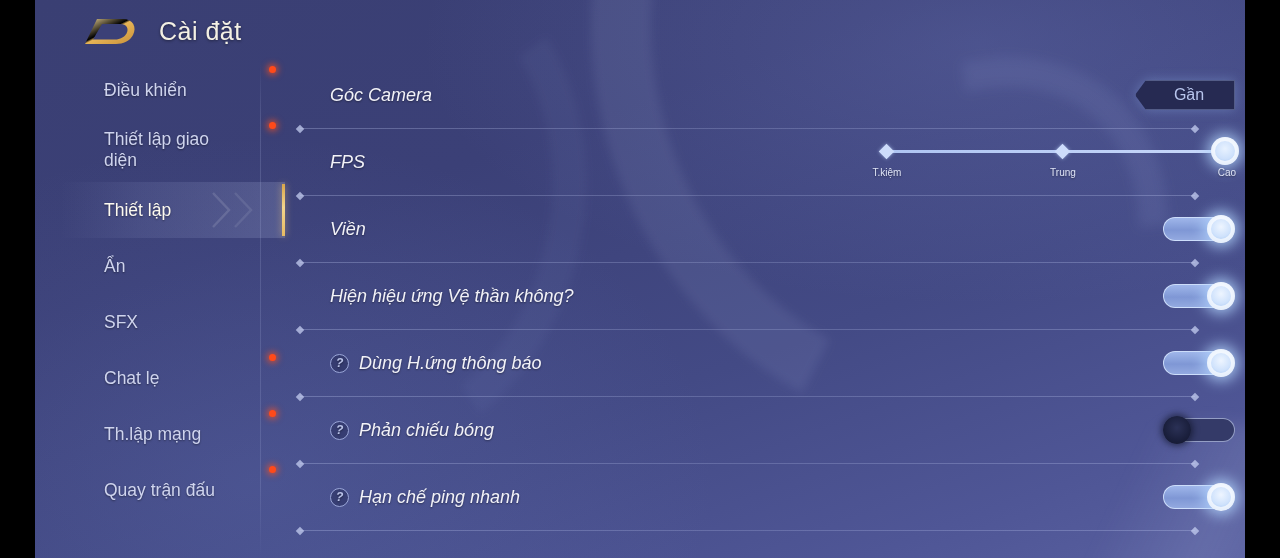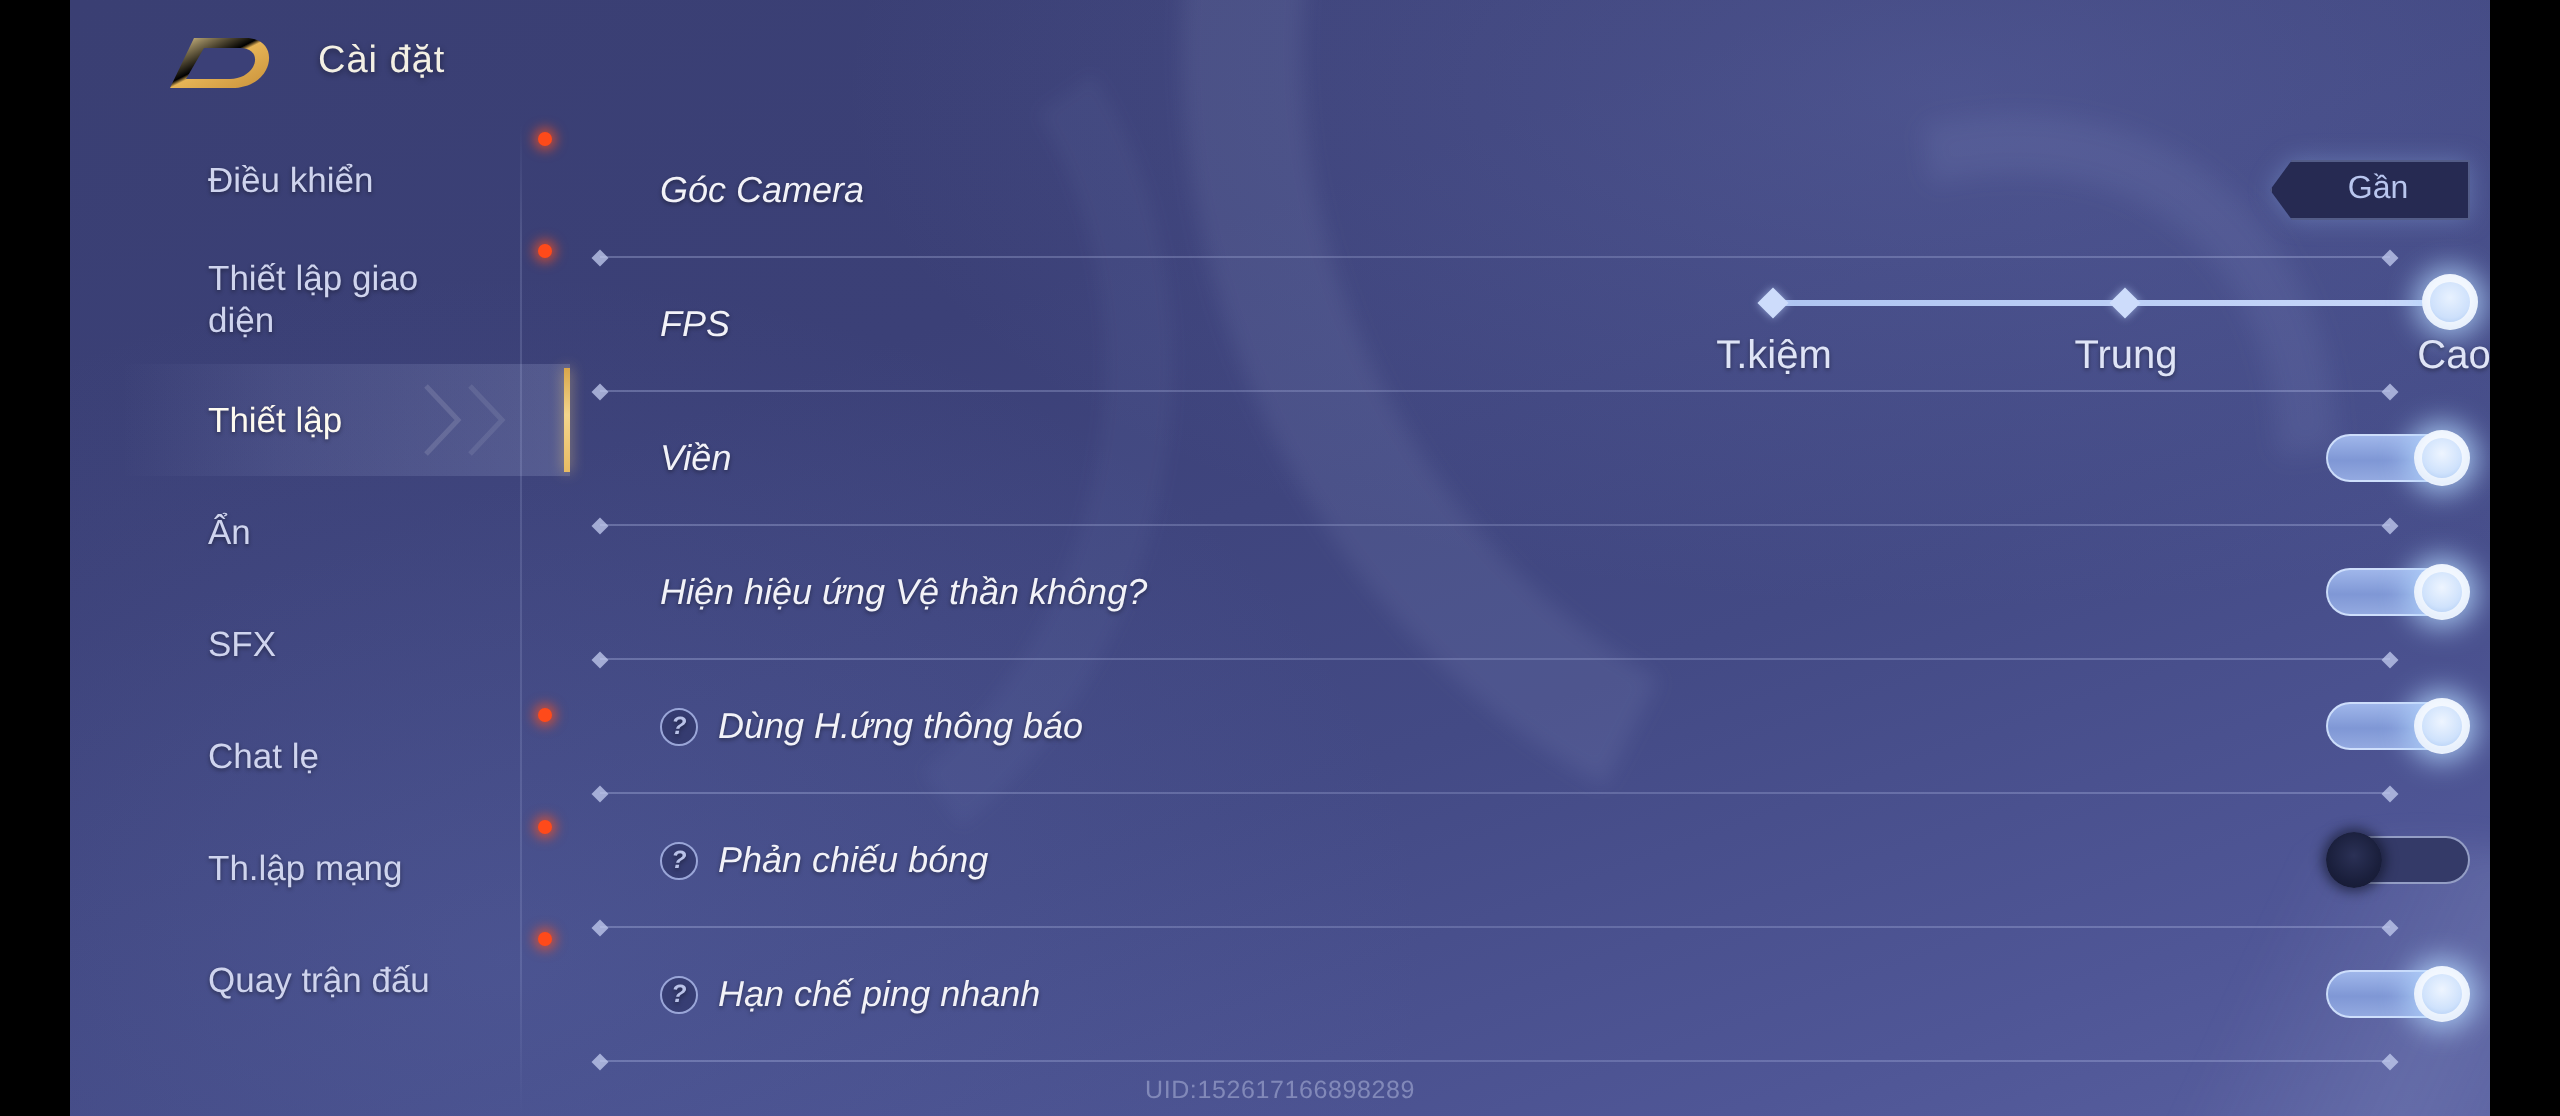--- a/index.html
+++ b/index.html
@@ -70,21 +70,21 @@
   #header {
     position: absolute; left: 0; top: 0;
     width: 100%; height: 62px;
     display: flex; align-items: center;
     padding-left: 48px;
     z-index: 6;
   }
   #logo { width: 56px; height: 40px; flex: none; }
   #title {
     margin-left: 20px;
-    font-size: 19px;
+    font-size: 25px;
     color: #f3f0e4;
     letter-spacing: .5px;
     text-shadow: 0 1px 3px rgba(0,0,0,.45);
   }
 
   
   #sidebar {
     position: absolute;
     left: 25px; top: 62px;
     width: 225px; height: 496px;
@@ -259,21 +259,21 @@
     background: radial-gradient(circle at 50% 42%, #e8f2ff 0%, #cde0fb 48%, #a9c7f2 72%, #ffffff 100%);
     box-shadow: 0 0 14px 4px rgba(180,215,255,.75), inset 0 0 0 4px rgba(255,255,255,.72);
   }
   .slider-labels {
     position: absolute; left: 0; right: 0; top: 31px;
     height: 20px;
   }
   .slider-labels span {
     position: absolute;
     transform: translateX(-50%);
-    font-size: 20px;
+    font-size: 10px;
     color: #dfe4f6;
     text-shadow: 0 1px 2px rgba(0,0,0,.4);
     white-space: nowrap;
   }
 
   
   .toggle {
     position: relative;
     width: 72px; height: 26px;
     cursor: pointer;
@@ -483,15 +483,14 @@
           <div class="toggle on">
             <div class="track"></div>
             <div class="knob"></div>
           </div>
         </div>
       </div>
       <div class="divider"></div>
 
     </div>
 
-    <div id="uid">UID:152617166898289</div>
   </div>
 </div>
 
 </body></html>

